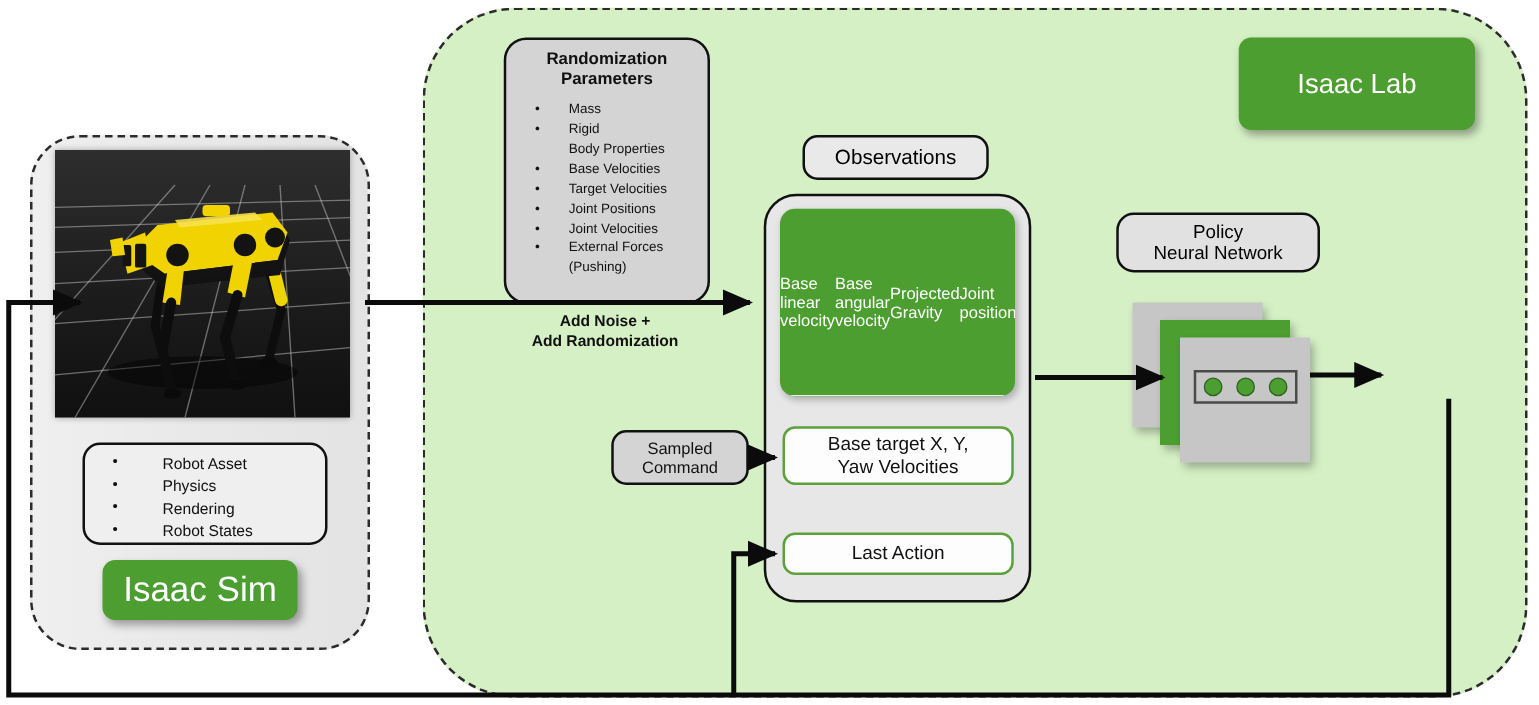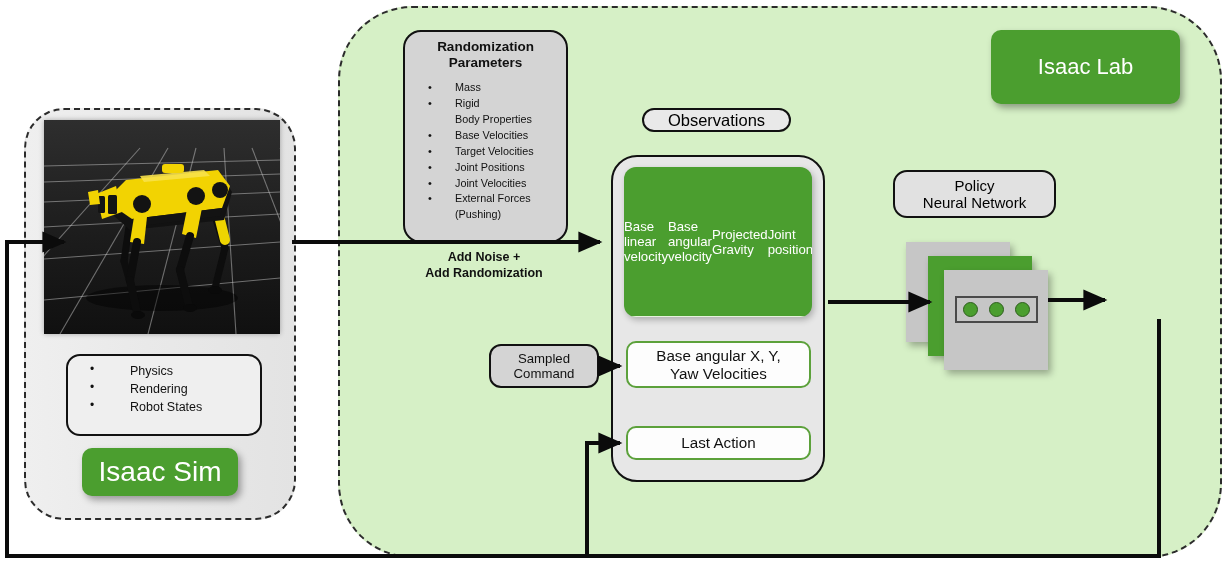--- a/index.html
+++ b/index.html
@@ -112,21 +112,21 @@
     list-style:none;margin:0;padding:0;
     font-size:12.5px;line-height:1.45;color:#111;
   }
   #sim-features li{position:relative;padding-left:62px;white-space:nowrap;}
   #sim-features li::before{
     content:"\2022";position:absolute;left:22px;top:-1px;font-size:12px;
   }
 
   
   #observations-label{
-    left:642px; top:108px; width:149px; height:24px;
+    left:642px; top:108px; width:149px; height:36px;
     background:#e9e9e9; border:2.5px solid #111; border-radius:12px;
     font-size:16.5px;
   }
   #obs-container{
     position:absolute;
     left:611px; top:155px; width:214px; height:327px;
     background:#e7e7e7;
     border:2.5px solid #111;
     border-radius:26px;
     box-sizing:border-box;
@@ -303,20 +303,21 @@
       <circle cx="176" cy="70" r="8" fill="#131313"></circle>
 
       <ellipse cx="94" cy="195" rx="7" ry="4" fill="#0a0a0a"></ellipse>
       <ellipse cx="146" cy="188" rx="7" ry="4" fill="#0a0a0a"></ellipse>
       <ellipse cx="171" cy="170" rx="7" ry="4" fill="#0a0a0a"></ellipse>
     </svg>
   </div>
 
   <div id="sim-features">
     <ul>
+      <li>Robot Asset</li>
       <li>Physics</li>
       <li>Rendering</li>
       <li>Robot States</li>
     </ul>
   </div>
 
   <div class="box green-badge" id="isaac-sim-badge">Isaac Sim</div>
 
   <div class="dashed-panel" id="isaac-lab-panel"></div>
 
@@ -352,21 +353,21 @@
   <div id="obs-green-stack">
     <div class="obs-row">Base linear velocity</div>
     <div class="obs-row">Base angular velocity</div>
     <div class="obs-row">Projected Gravity</div>
     <div class="obs-row">Joint positions</div>
     <div class="obs-row">Joint velocities</div>
   </div>
 
   <div class="box white-box" id="base-target-box">
     <div>
-      <span>Base angular X, Y,</span><br>
+      <span>Base target X, Y,</span><br>
       <span>Yaw Velocities</span>
     </div>
   </div>
 
   <div class="box white-box" id="last-action-box">Last Action</div>
 
   <div class="box gray-box" id="sampled-command-box">
     <div>
       <span>Sampled</span><br>
       <span>Command</span>

